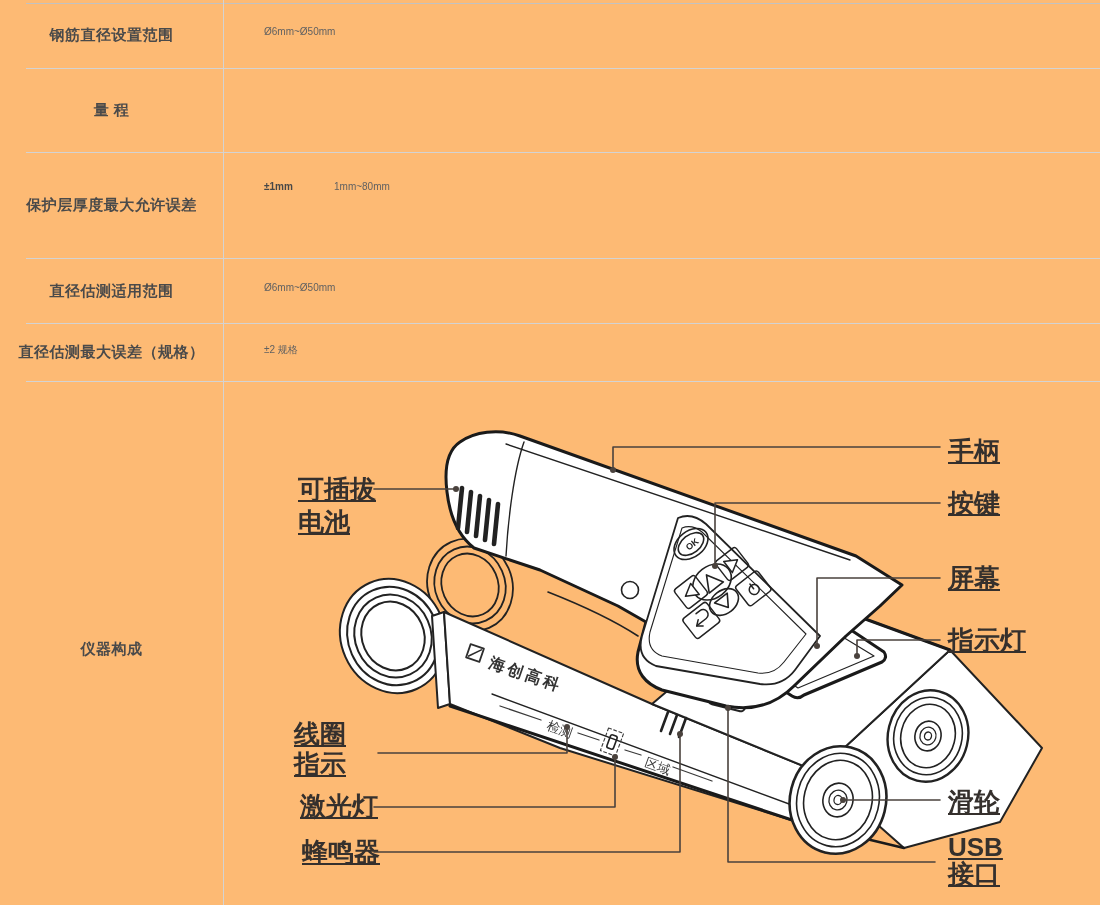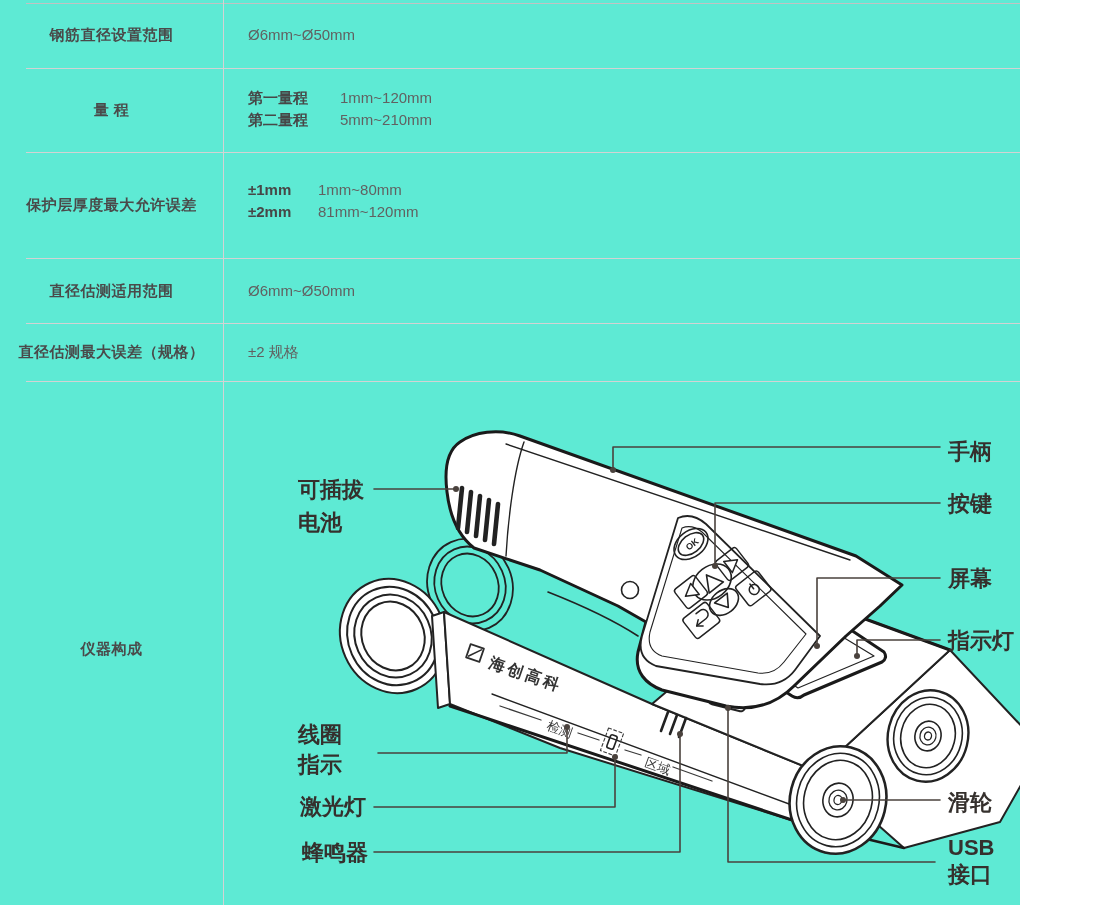--- a/index.html
+++ b/index.html
@@ -1,28 +1,28 @@
 <!DOCTYPE html>
 <html><head>
 <meta charset="utf-8">
 <style>
   html,body{margin:0;padding:0;background:#fff;}
-  #page{position:relative;width:1020px;height:905px;background:#5eead4;overflow:hidden;
+  #page{position:relative;width:1100px;height:905px;background:#fdba74;overflow:hidden;
         font-family:"Liberation Sans","DejaVu Sans",sans-serif;}
   .hline{position:absolute;left:26px;right:0;height:1px;background:#d3d3d3;}
   .hline.top{background:#c2c2c2;}
   .vline{position:absolute;left:223px;top:0;bottom:0;width:1px;background:#d3d3d3;}
   .lcell{position:absolute;left:0;width:223px;text-align:center;
          font-size:15px;font-weight:700;color:#4a4a4a;letter-spacing:.5px;}
-  .vcell{position:absolute;left:248px;font-size:15px;color:#616161;}
+  .vcell{position:absolute;left:264px;font-size:10px;color:#616161;}
   .kv{display:flex;align-items:baseline;height:22px;}
   .kv .k{font-weight:700;color:#474747;display:inline-block;}
   .kv .k.w92{min-width:92px;}
   .kv .k.w70{min-width:70px;margin-top:8px;}
-  .dlabel{position:absolute;font-size:22px;line-height:27px;font-weight:600;color:#35302d;white-space:nowrap;}
+  .dlabel{position:absolute;font-size:26px;line-height:27px;font-weight:600;color:#35302d;white-space:nowrap;text-decoration:underline;}
   .dlabel.ralign{text-align:center;}
   svg text{font-family:"Liberation Sans","DejaVu Sans",sans-serif;}
 </style>
 </head>
 <body>
 
 <div id="page">
 
   <div class="hline top" style="top:3px"></div>
   <div class="hline" style="top:68px"></div>
@@ -34,39 +34,25 @@
 
   <div class="lcell" style="top:26px">钢筋直径设置范围</div>
   <div class="lcell" style="top:196px">保护层厚度最大允许误差</div>
   <div class="lcell" style="top:101px">量 程</div>
   <div class="lcell" style="top:343px">直径估测最大误差（规格）</div>
   <div class="lcell" style="top:282px">直径估测适用范围</div>
   <div class="lcell" style="top:640px">仪器构成</div>
 
   <div class="vcell" style="top:26px">Ø6mm~Ø50mm</div>
 
-  <div class="vcell" style="top:89px">
-    <div class="kv">
-      <span class="k w92">第一量程</span>
-      <span>1mm~120mm</span>
-    </div>
-    <div class="kv">
-      <span class="k w92">第二量程</span>
-      <span>5mm~210mm</span>
-    </div>
-  </div>
 
   <div class="vcell" style="top:173px">
     <div class="kv">
       <span class="k w70">±1mm</span>
       <span>1mm~80mm</span>
-    </div>
-    <div class="kv">
-      <span class="k w70">±2mm</span>
-      <span>81mm~120mm</span>
     </div>
   </div>
 
   <div class="vcell" style="top:282px">Ø6mm~Ø50mm</div>
   <div class="vcell" style="top:343px">±2 规格</div>
 
   <svg width="1100" height="905" viewBox="0 0 1100 905" style="position:absolute;left:0;top:0" fill="none" stroke-linecap="round" stroke-linejoin="round">
 
     <g stroke="#222" stroke-width="1.8">
       <g transform="rotate(-24 470 585)">

